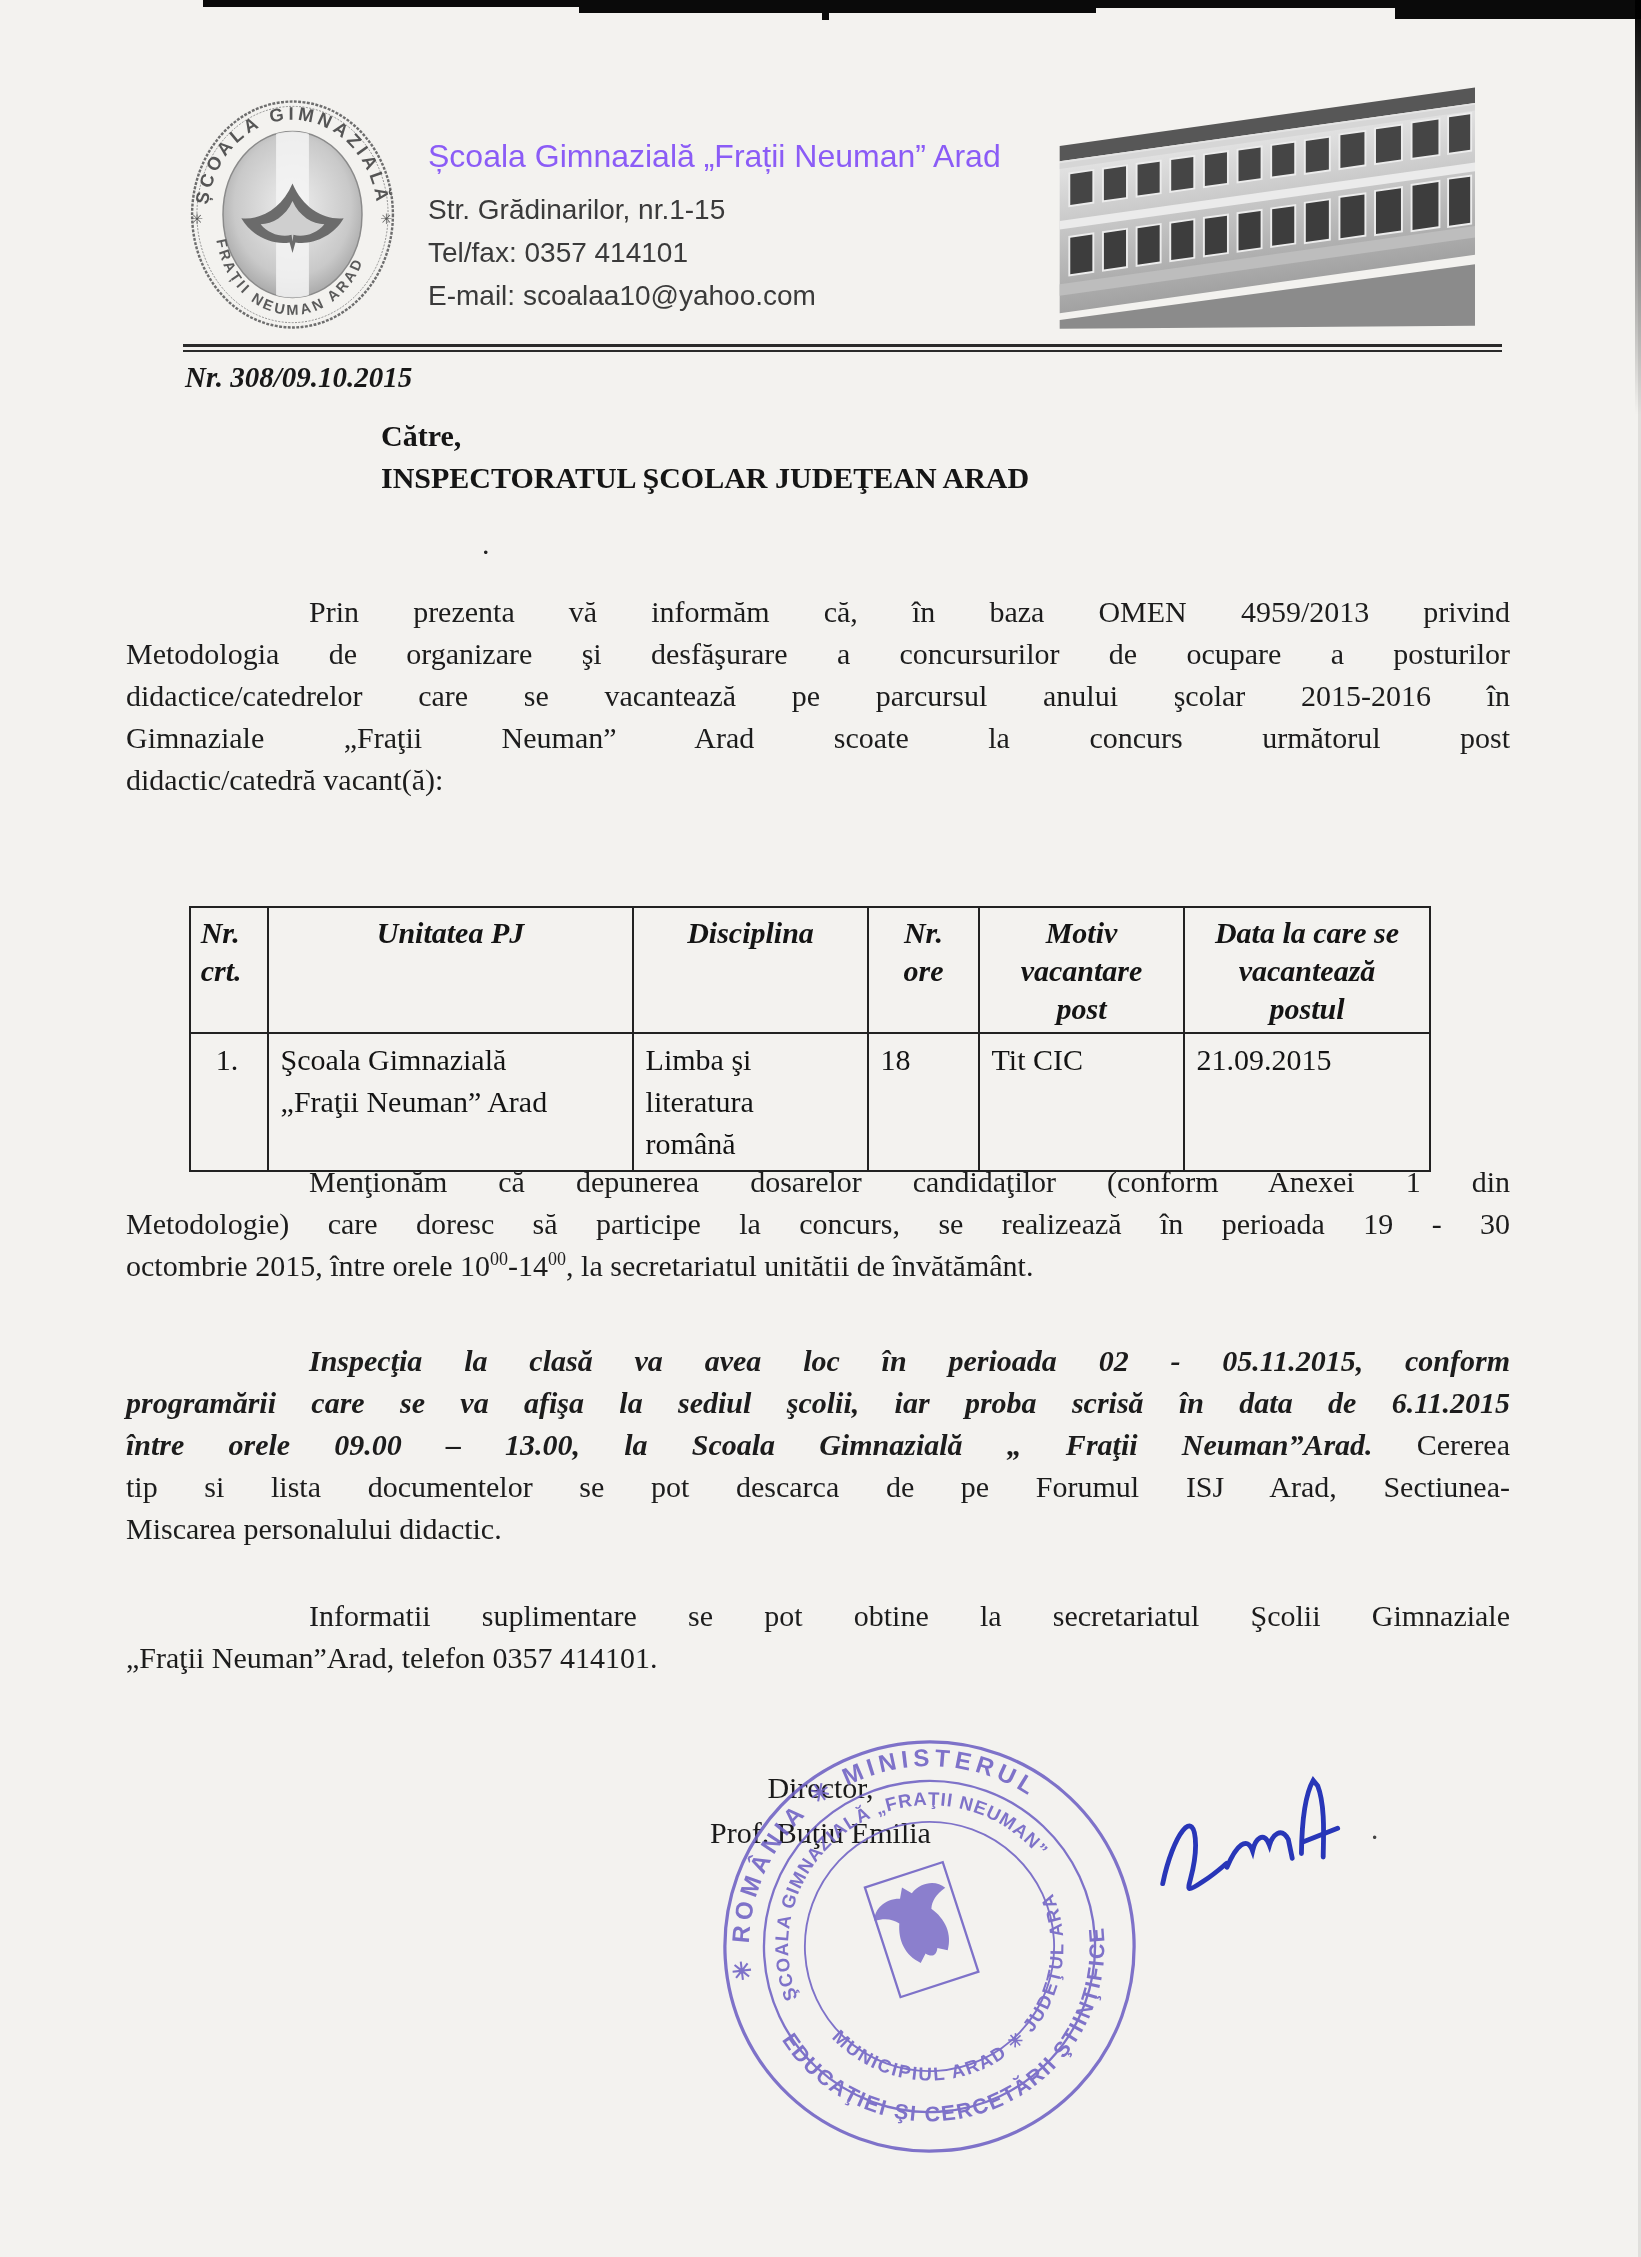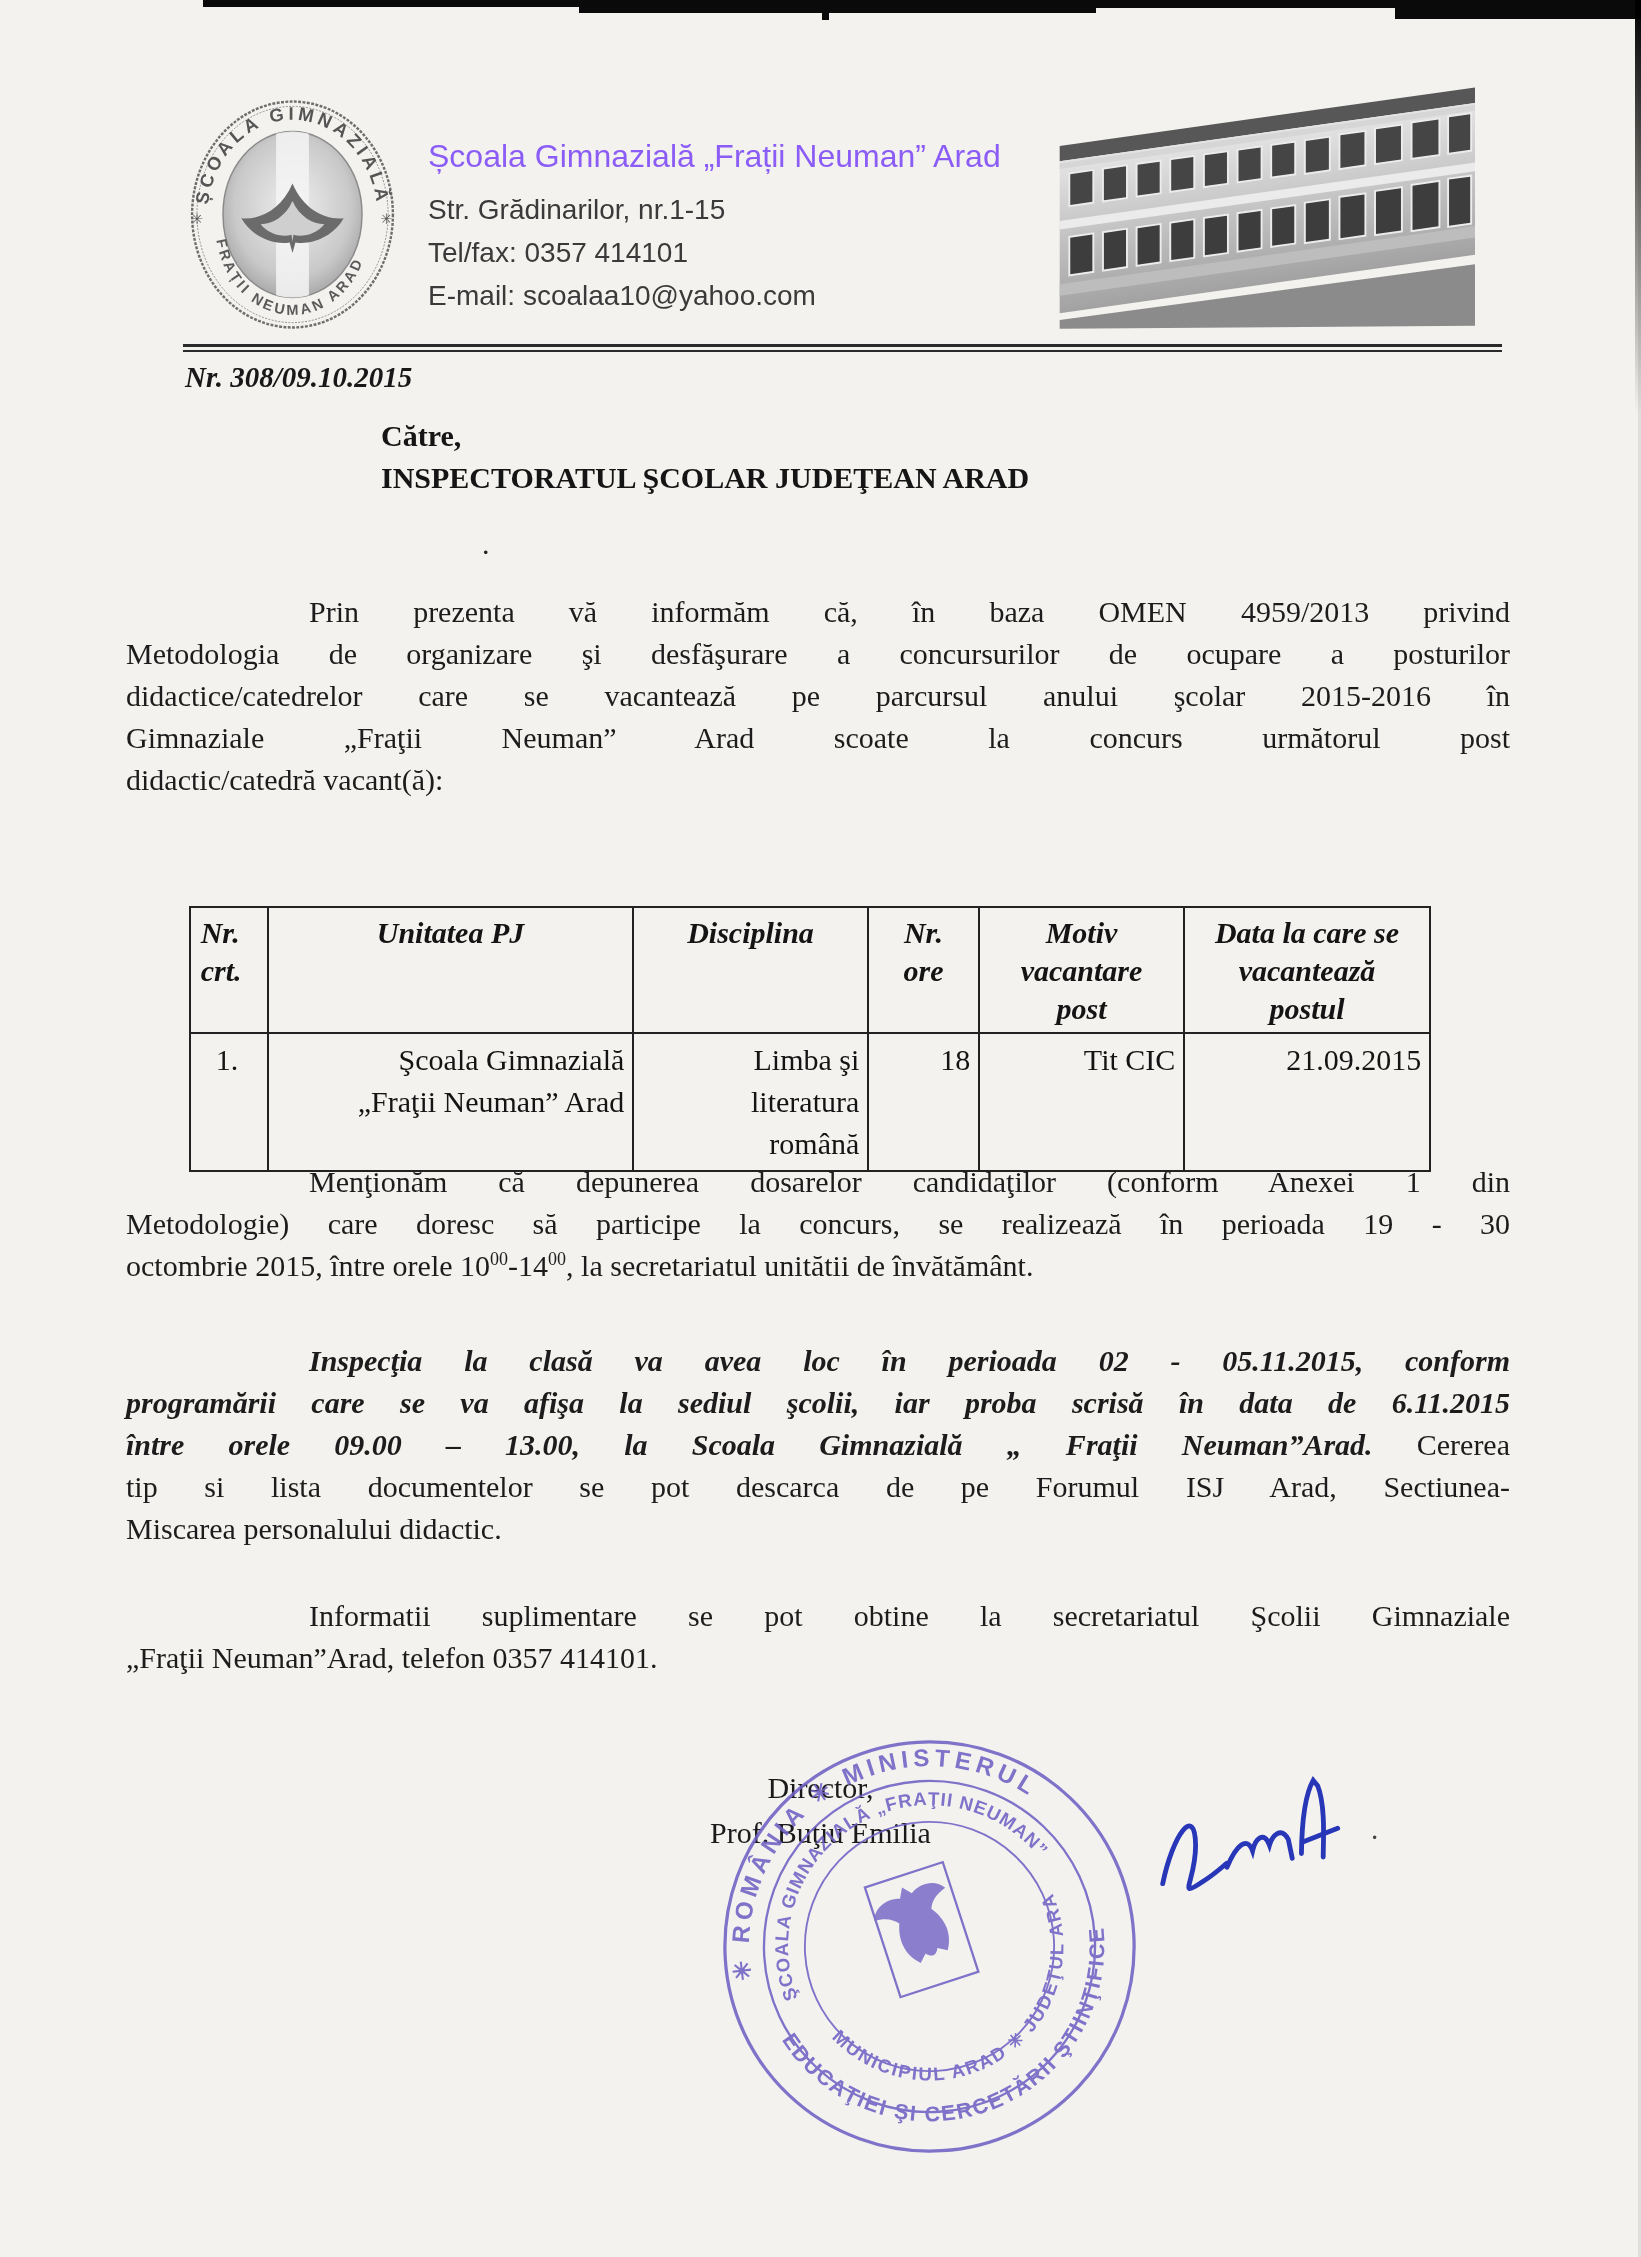--- a/index.html
+++ b/index.html
@@ -41,21 +41,21 @@
   
   table.post-table{
     position:absolute;left:189px;top:906px;border-collapse:collapse;table-layout:fixed;
     width:1240px;font-size:30px;color:#141414;
   }
   .post-table th,.post-table td{
     border:2.9px solid #222;vertical-align:top;padding:5.8px 7.7px 3.9px 7.7px;overflow:hidden;
   }
   .post-table th{font-weight:bold;font-style:italic;text-align:center;line-height:38px;height:108px;}
   .post-table th.hl{text-align:left;padding-left:9.7px;}
-  .post-table td{line-height:42px;height:127px;text-align:right;padding-left:11.6px;}
+  .post-table td{line-height:42px;height:127px;text-align:left;padding-left:11.6px;}
   .post-table td.ctr{text-align:center;padding-left:3.9px;}
 
   
   .director{position:absolute;left:579px;top:1765px;width:483px;text-align:center;
     font-size:30px;line-height:45px;color:#1a1a1a;}
 
   .stamp{position:absolute;left:697px;top:1714px;width:465px;height:465px;
     opacity:.88;filter:blur(0.4px);}
   .signature{position:absolute;left:1139px;top:1750px;width:232px;height:174px;transform:rotate(-6deg);}
   .sig-dot{position:absolute;left:1371px;top:1813px;font-size:29px;color:#444;}

